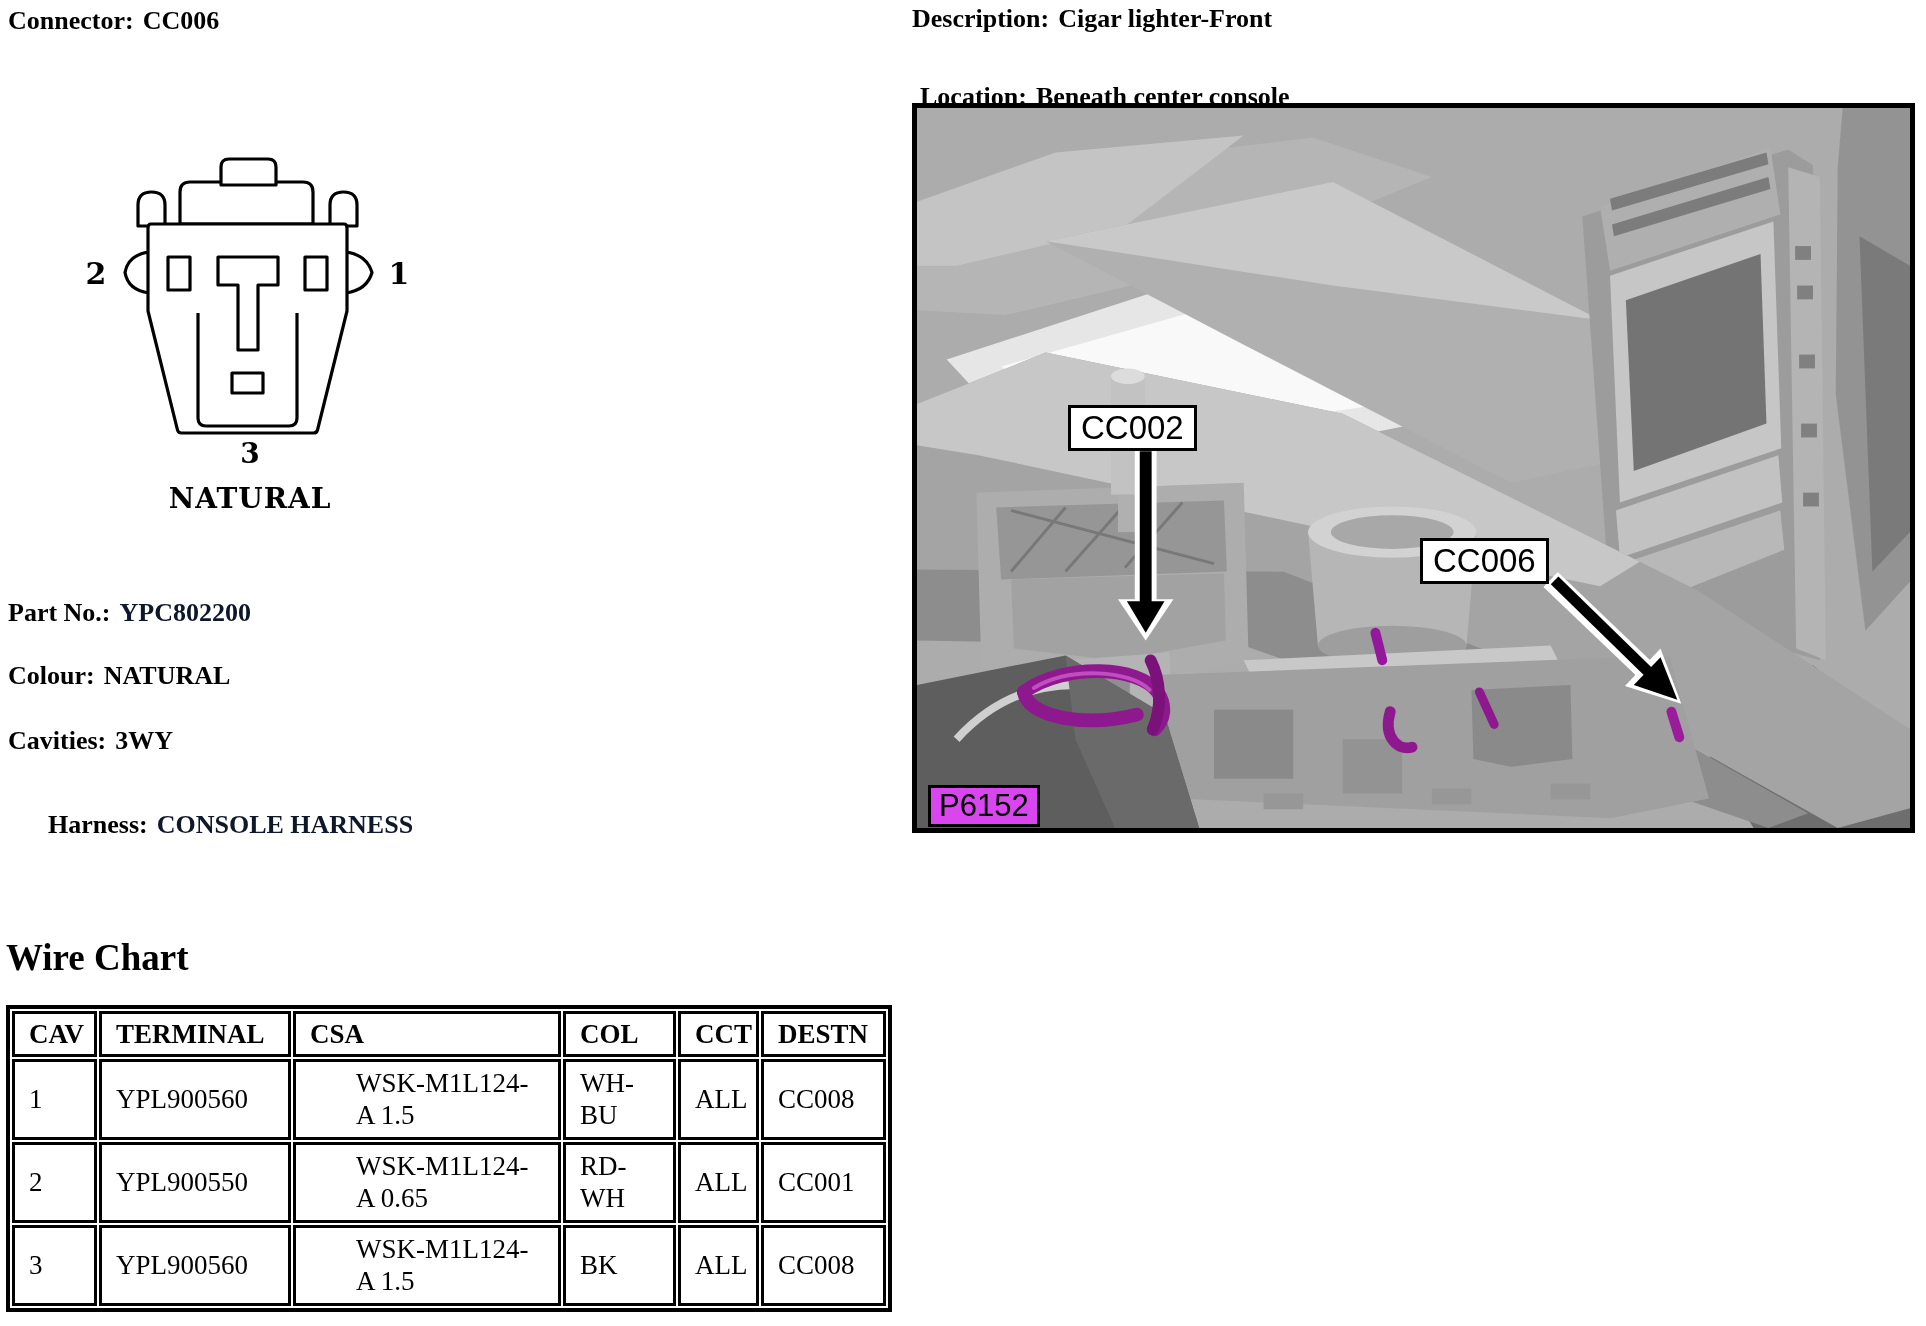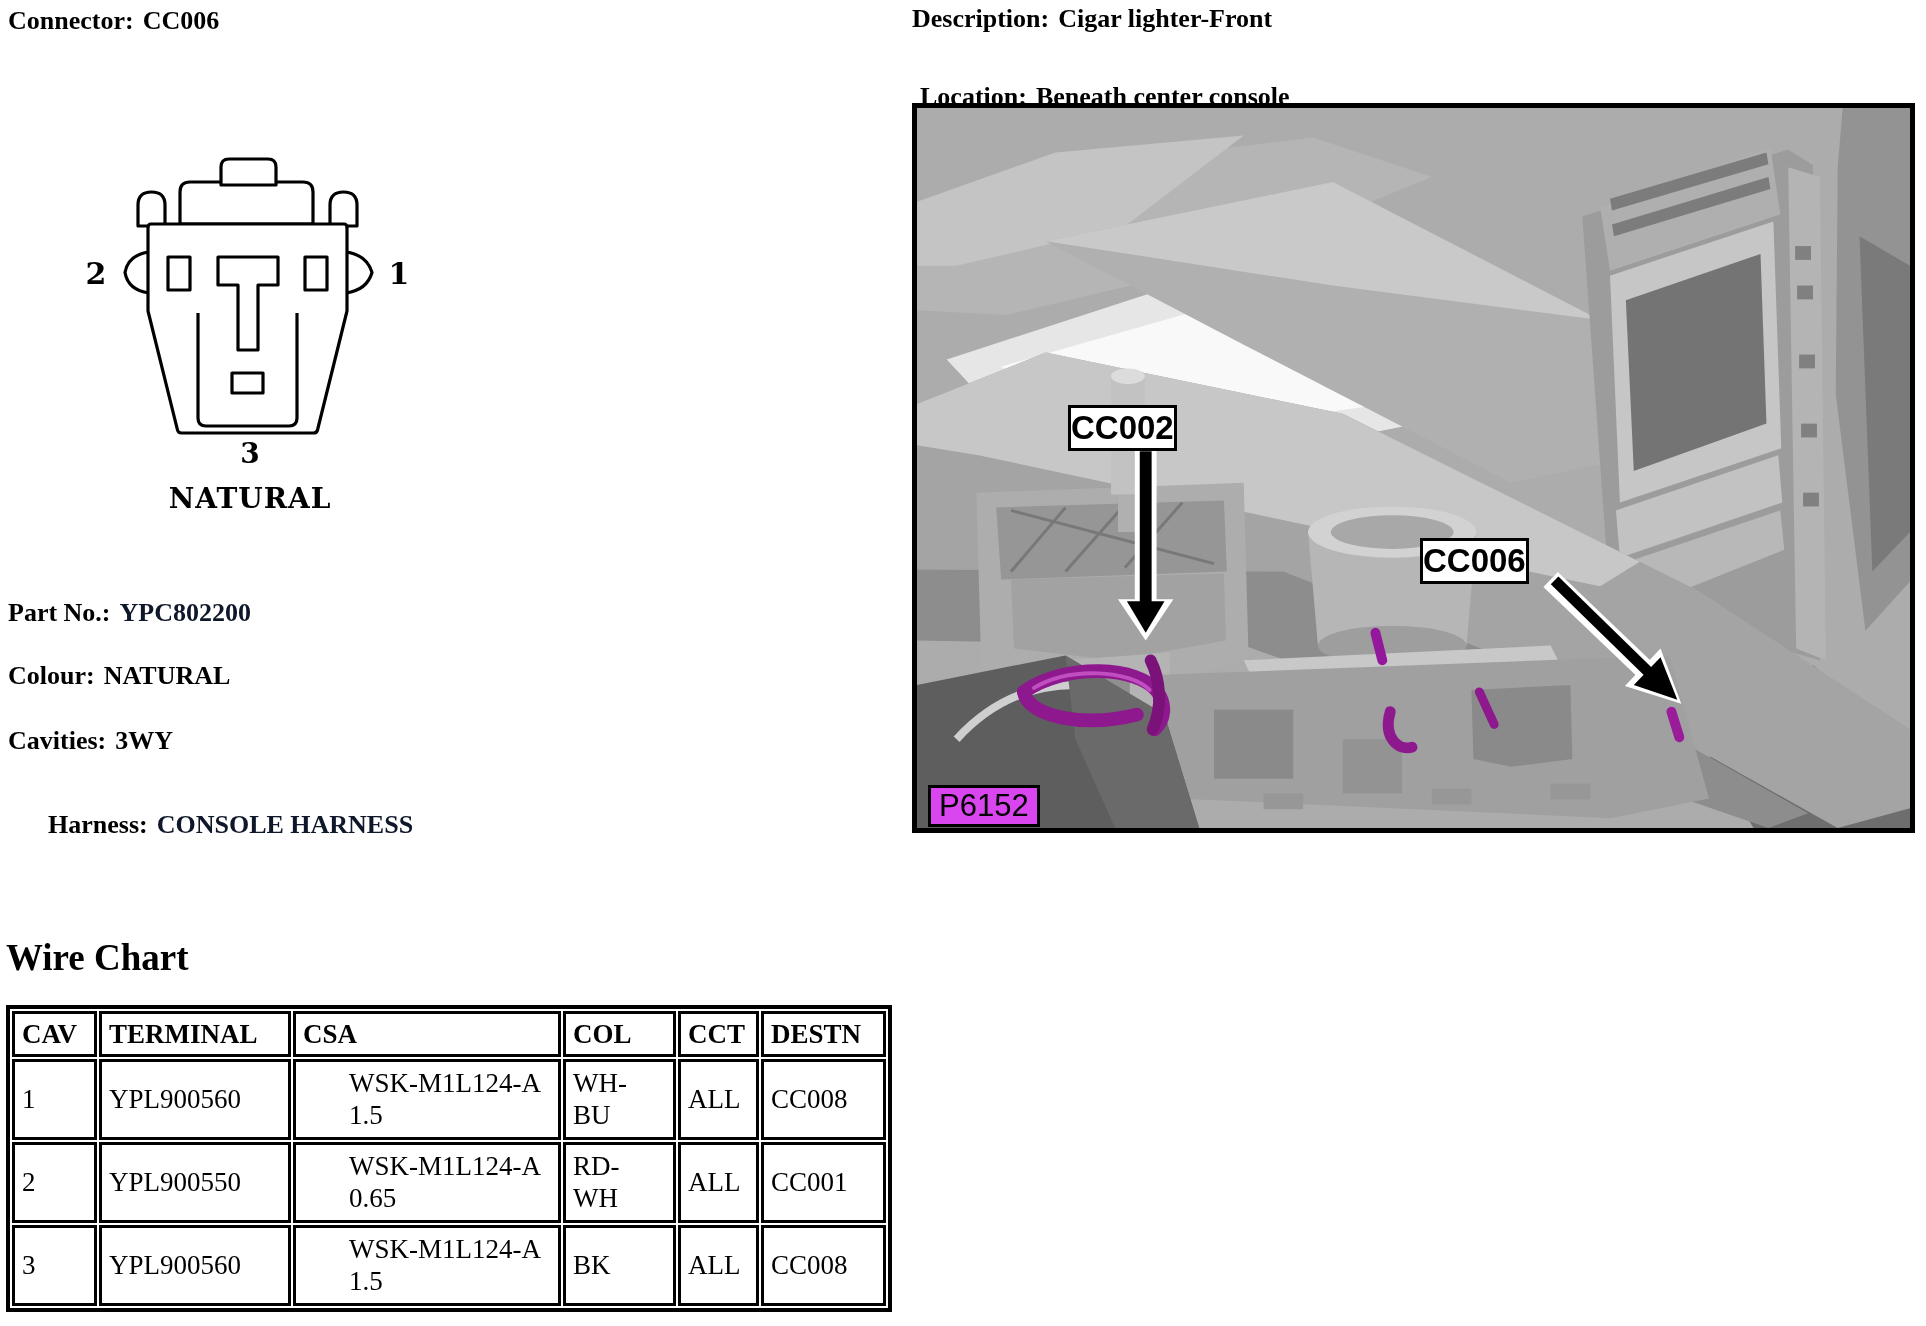--- a/index.html
+++ b/index.html
@@ -18,41 +18,41 @@
     font-family:"DejaVu Serif", serif;font-weight:bold;font-size:28px;letter-spacing:1px;
   }
   
   .photo{
     position:absolute;left:912px;top:103px;width:1003px;height:730px;
     box-sizing:border-box;border:5px solid #000;background:#ACACAC;overflow:hidden;
   }
   .photo svg{position:absolute;left:0;top:0;width:100%;height:100%;}
   .callout{
     position:absolute;background:#fff;border:3px solid #000;
-    font-family:"Liberation Sans", sans-serif;font-weight:bold;font-size:33px;
-    line-height:1.15;padding:1px 0;white-space:nowrap;
+    font-family:"Liberation Sans", sans-serif;font-weight:normal;font-size:33px;
+    line-height:1.15;padding:1px 10px;white-space:nowrap;
   }
   .figid{
     position:absolute;background:#d946ef;border:3px solid #000;
     font-family:"Liberation Sans", sans-serif;font-weight:normal;font-size:31px;
     padding:0px 8px;white-space:nowrap;
   }
   
   .wc-title{
     position:absolute;left:6px;top:936px;width:886px;text-align:left;
     font-weight:bold;font-size:37px;
   }
   table.wire{
     position:absolute;left:6px;top:1005px;width:886px;
     border:4px solid #000;border-collapse:separate;border-spacing:2px;
     table-layout:fixed;font-size:27px;
   }
   table.wire th,table.wire td{
     border:3px solid #000;text-align:left;vertical-align:middle;
-    padding:2px 7px;box-sizing:border-box;overflow:hidden;
+    padding:2px 14px;box-sizing:border-box;overflow:hidden;
   }
   table.wire th{font-weight:bold;height:46px;}
   table.wire td{font-weight:normal;height:81px;}
   .wrap-csa{display:inline-block;max-width:205px;line-height:1.18;margin-left:46px;}
   .wrap-col{display:inline-block;max-width:64px;line-height:1.18;}
 </style>
 </head>
 <body>
 
 <div class="abs hline" style="left:8px;top:6px;text-align:right;">

